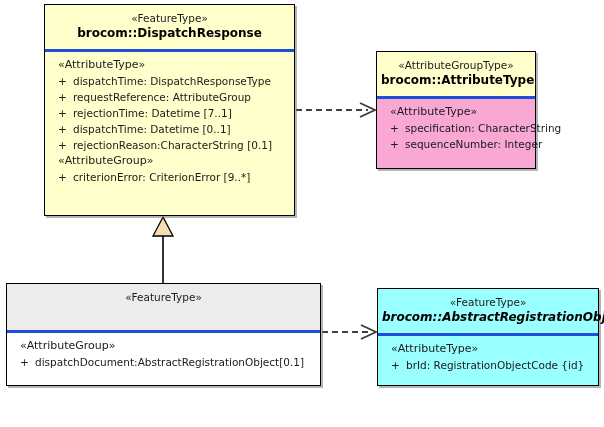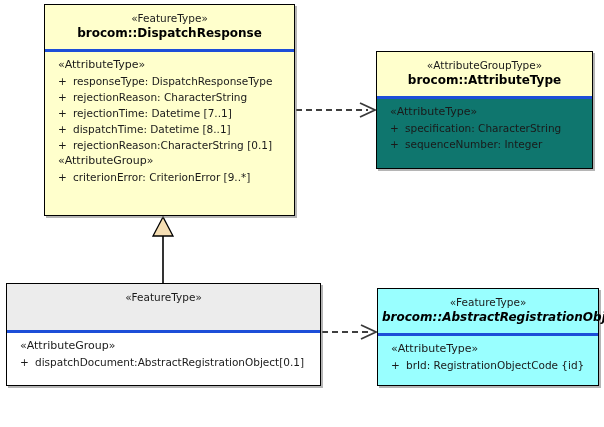--- a/index.html
+++ b/index.html
@@ -101,22 +101,22 @@
   }
 
   
   #box-dispatch-response {
     left: 44px;  top: 4px;  width: 251px;  height: 212px;
     background: #ffffcc;
   }
   #box-dispatch-response .box-header { background: #ffffcc; height: 47px; }
 
   #box-criterion-error {
-    left: 376px; top: 51px; width: 217px; height: 118px;
-    background: #0f766e;
+    left: 376px; top: 51px; width: 160px; height: 118px;
+    background: #f9a8d4;
   }
   #box-criterion-error .box-header { background: #ffffcc; height: 47px; }
 
   #box-dispatch-data-response {
     left: 6px;   top: 283px; width: 315px; height: 103px;
     background: #ffffff;
   }
   #box-dispatch-data-response .box-header { background: #ececec; height: 49px; }
 
   #box-abstract-registration-object {
@@ -150,30 +150,30 @@
 
   <div class="uml-box" id="box-dispatch-response">
     <div class="box-header">
       <span class="stereotype">«FeatureType»</span>
       <span class="class-name">brocom::DispatchResponse</span>
     </div>
     <div class="box-body">
       <div class="group-label">«AttributeType»</div>
 
       <div class="attr-row">
-        <span class="attr-vis">+</span><span class="attr-text">responseType: DispatchResponseType</span>
-      </div>
-      <div class="attr-row">
-        <span class="attr-vis">+</span><span class="attr-text">rejectionReason: CharacterString</span>
+        <span class="attr-vis">+</span><span class="attr-text">dispatchTime: DispatchResponseType</span>
+      </div>
+      <div class="attr-row">
+        <span class="attr-vis">+</span><span class="attr-text">requestReference: AttributeGroup</span>
       </div>
       <div class="attr-row">
         <span class="attr-vis">+</span><span class="attr-text">rejectionTime: Datetime [7..1]</span>
       </div>
       <div class="attr-row">
-        <span class="attr-vis">+</span><span class="attr-text">dispatchTime: Datetime [8..1]</span>
+        <span class="attr-vis">+</span><span class="attr-text">dispatchTime: Datetime [0..1]</span>
       </div>
       <div class="attr-row">
         <span class="attr-vis">+</span><span class="attr-text">rejectionReason:CharacterString [0.1]</span>
       </div>
 
       <div class="group-label">«AttributeGroup»</div>
 
       <div class="attr-row">
         <span class="attr-vis">+</span><span class="attr-text">criterionError: CriterionError [9..*]</span>
       </div>

